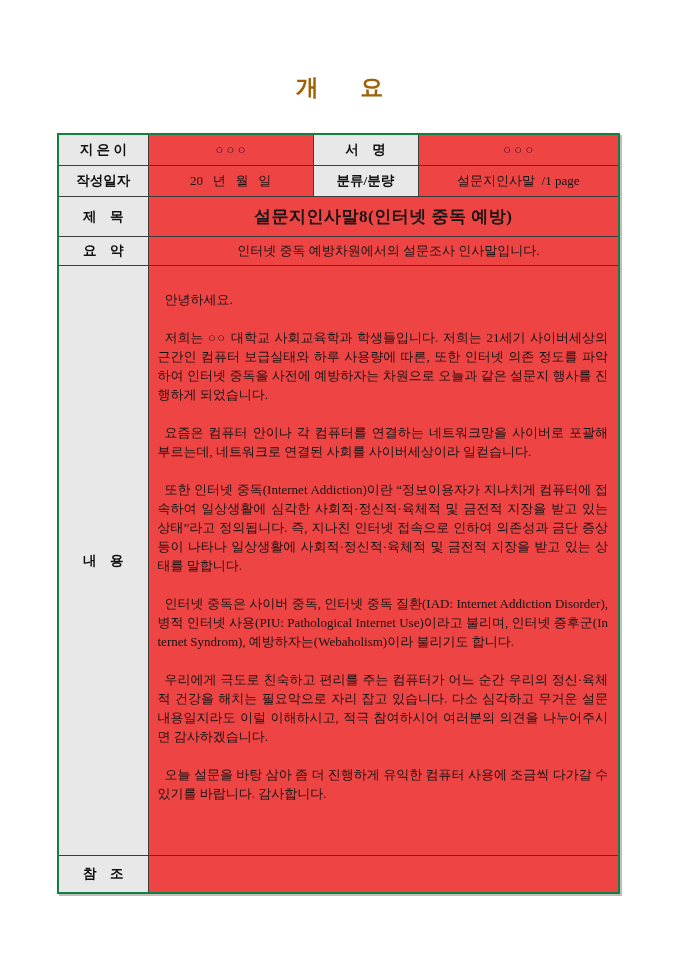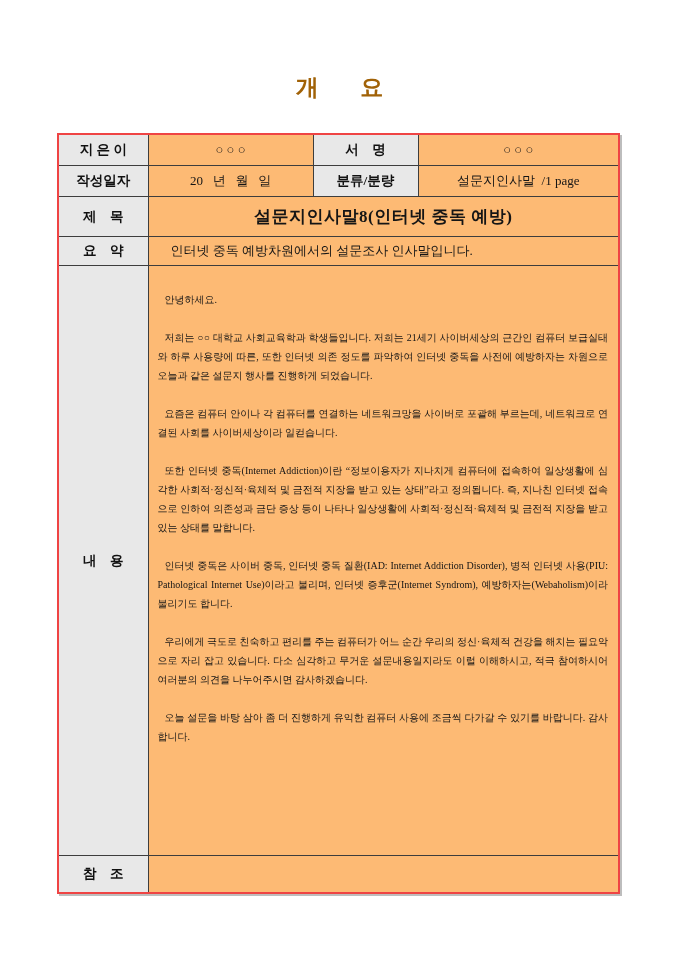--- a/index.html
+++ b/index.html
@@ -33,23 +33,23 @@
     white-space: pre;
     color: #a16207;
   }
   table.overview-table {
     position: absolute;
     top: 133px;
     left: 57px;
     width: 561px;
     table-layout: fixed;
     border-collapse: collapse;
-    border: 2px solid #ef4444;
+    border: 2px solid #15803d;
     box-shadow: 2px 2px 0 #bdbdbd;
-    background: #fdba74;
+    background: #ef4444;
   }
   td {
     border: 1px solid #3d3d3d;
     font-size: 13px;
     padding: 0;
     overflow: hidden;
     vertical-align: middle;
   }
   td.label {
     background: #e8e8e8;
@@ -67,32 +67,32 @@
   tr.row-subject td { height: 39px; }
   tr.row-summary td { height: 28px; }
   tr.row-reference td { height: 36px; }
   td.subject-cell {
     font-size: 17px;
     font-weight: bold;
     text-align: center;
     letter-spacing: 0.5px;
   }
   td.summary-cell {
-    text-align: left;
-    padding-left: 22px;
+    text-align: center;
+    padding-left: 10px;
   }
   td.content-cell {
     vertical-align: top;
     height: 565px;
     padding: 24px 10px 0 9px;
   }
   .content p {
     margin: 0 0 19px 0;
     line-height: 19px;
-    font-size: 10px;
+    font-size: 13px;
     text-align: justify;
     word-break: break-all;
     text-indent: 7px;
   }
 </style>
 </head>
 <body>
 
 <div class="page">
 

